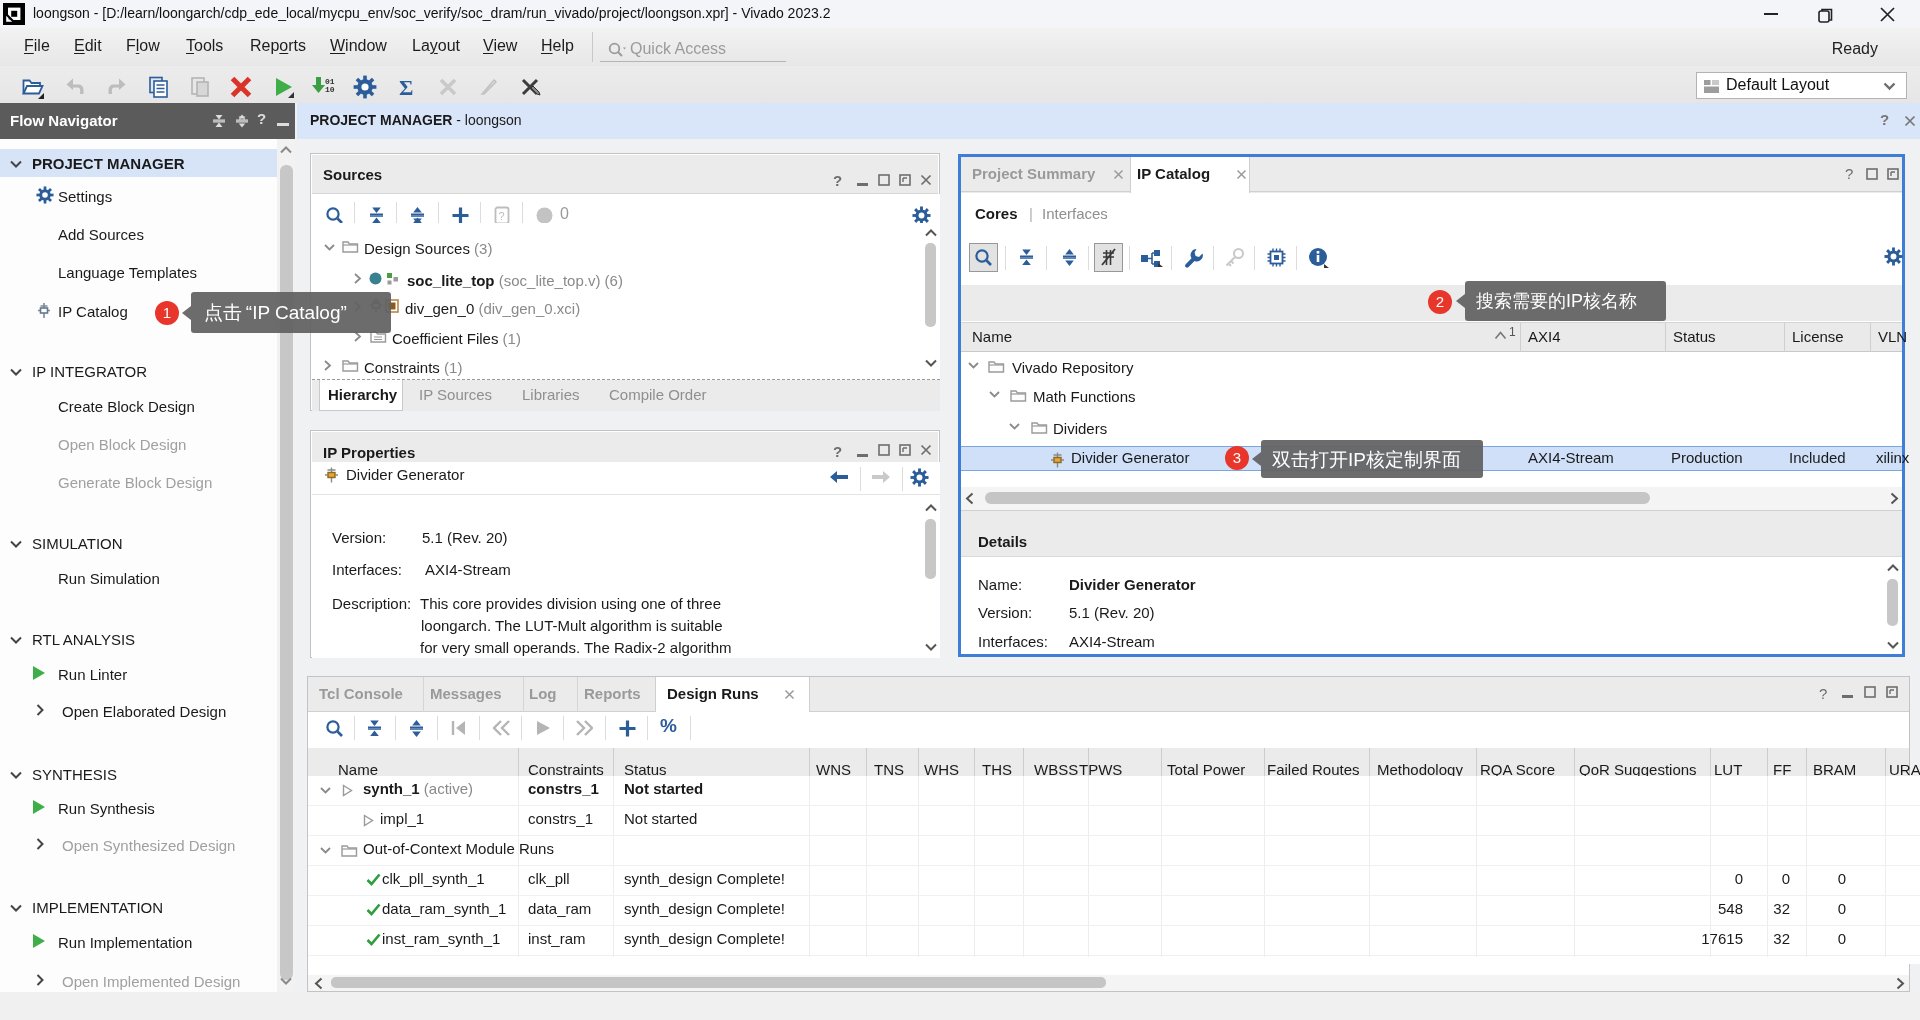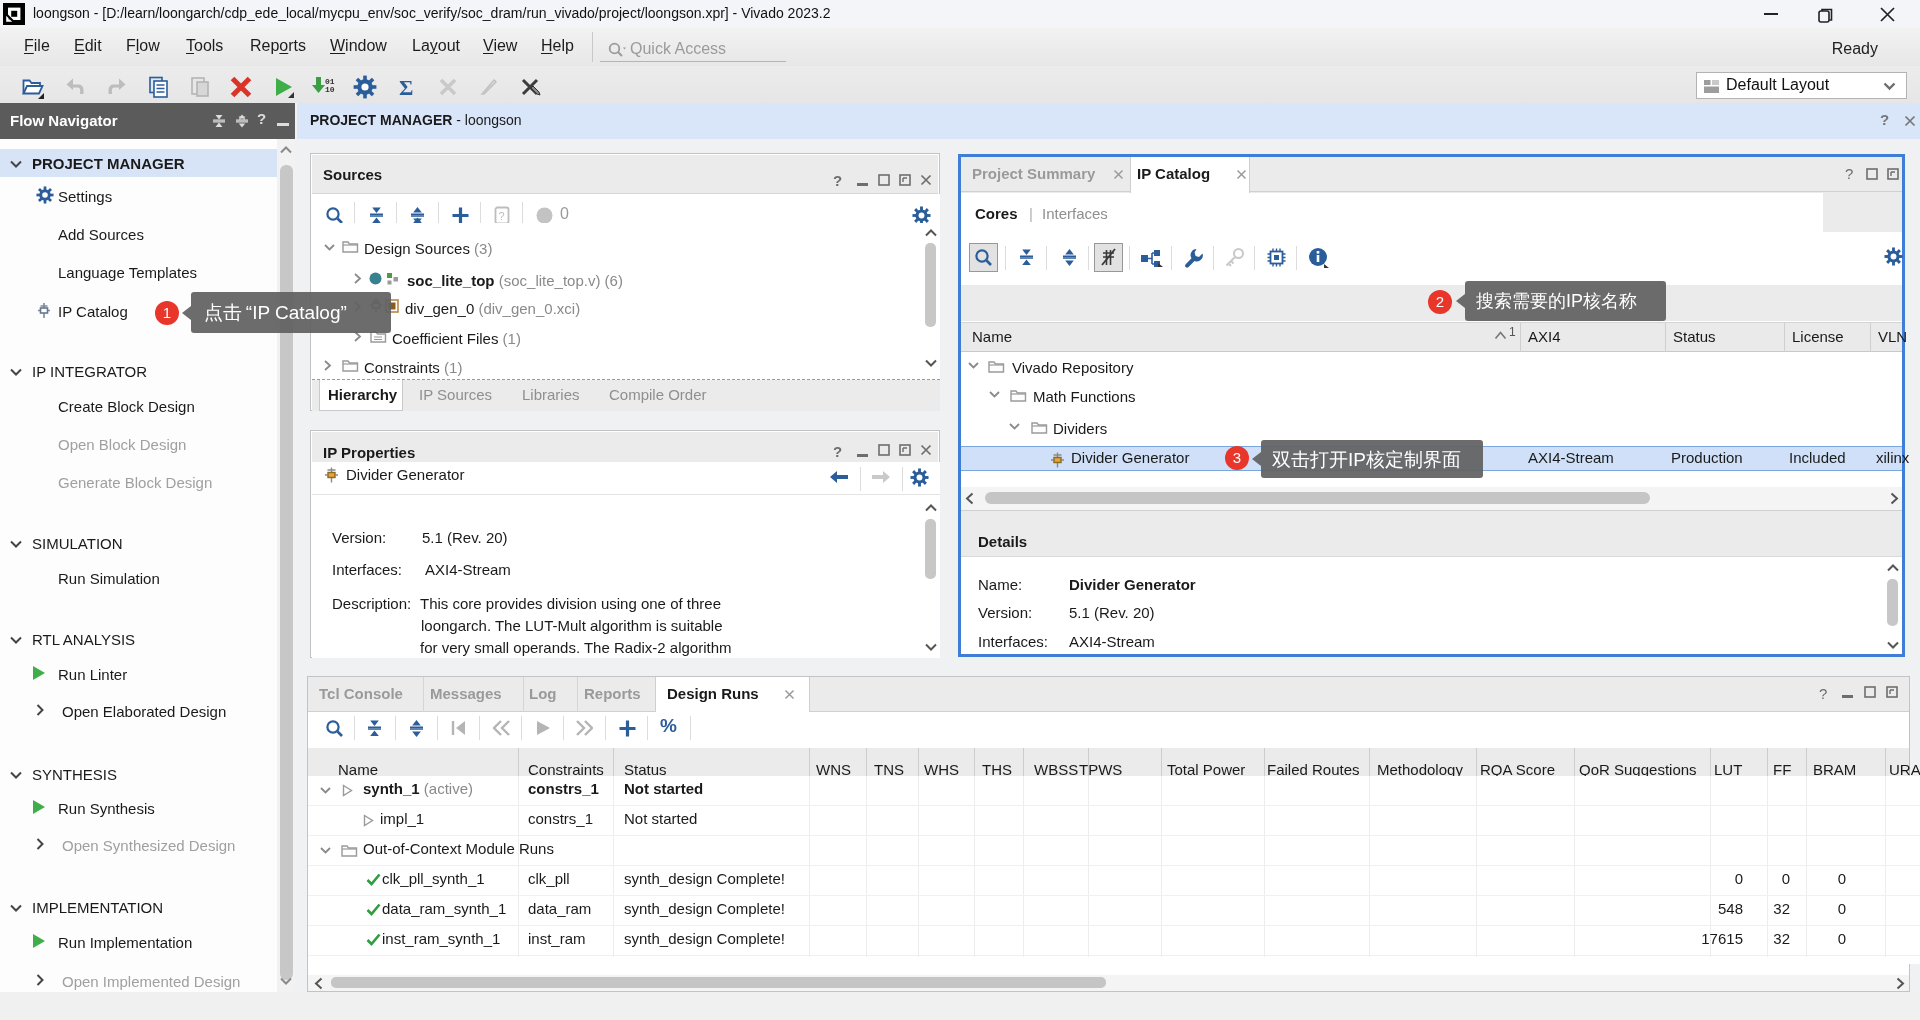--- a/index.html
+++ b/index.html
@@ -577,21 +577,21 @@
       </svg>
     <span class="hic" style="left:884px;top:8px;font-weight:normal;">?</span>
     <svg class="abs" style="left:905px;top:11px" width="12" height="12" viewBox="0 0 12 12">
         <rect x="1" y="1" width="10" height="10" fill="none" stroke="#6e6e6e" stroke-width="1.6"></rect>
       </svg>
     <svg class="abs" style="left:926px;top:11px" width="12" height="12" viewBox="0 0 12 12">
         <rect x="1" y="1" width="10" height="10" fill="none" stroke="#6e6e6e" stroke-width="1.6"></rect>
         <path d="M4 4 h4 M4 4 v4" stroke="#6e6e6e" stroke-width="1.4"></path>
       </svg>
   </div>
-  <div class="abs" style="left:0;top:36px;width:862px;height:39px;background:#fff;">
+  <div class="abs" style="left:0;top:36px;width:941px;height:39px;background:#fff;">
     <span class="abs b" style="left:14px;top:12px;font-size:15px;">Cores</span>
     <span class="abs" style="left:68px;top:12px;font-size:15px;color:#b0b0b0;">|</span>
     <span class="abs" style="left:81px;top:12px;font-size:15px;color:#8f8f8f;">Interfaces</span>
   </div>
   <div class="abs" style="left:0;top:75px;width:941px;height:53px;background:#fff;">
     <div class="abs" style="left:8px;top:11px;width:29px;height:29px;background:#e2e2e2;border:1px solid #989898;"></div>
     <svg class="abs" style="left:13px;top:16px" width="19" height="19" viewBox="0 0 19 19">
         <circle cx="8" cy="8" r="5.6" fill="none" stroke="#2b5d9b" stroke-width="2.2"></circle>
         <path d="M12.5 12.5 L17 17" stroke="#2b5d9b" stroke-width="2.6"></path>
       </svg>

